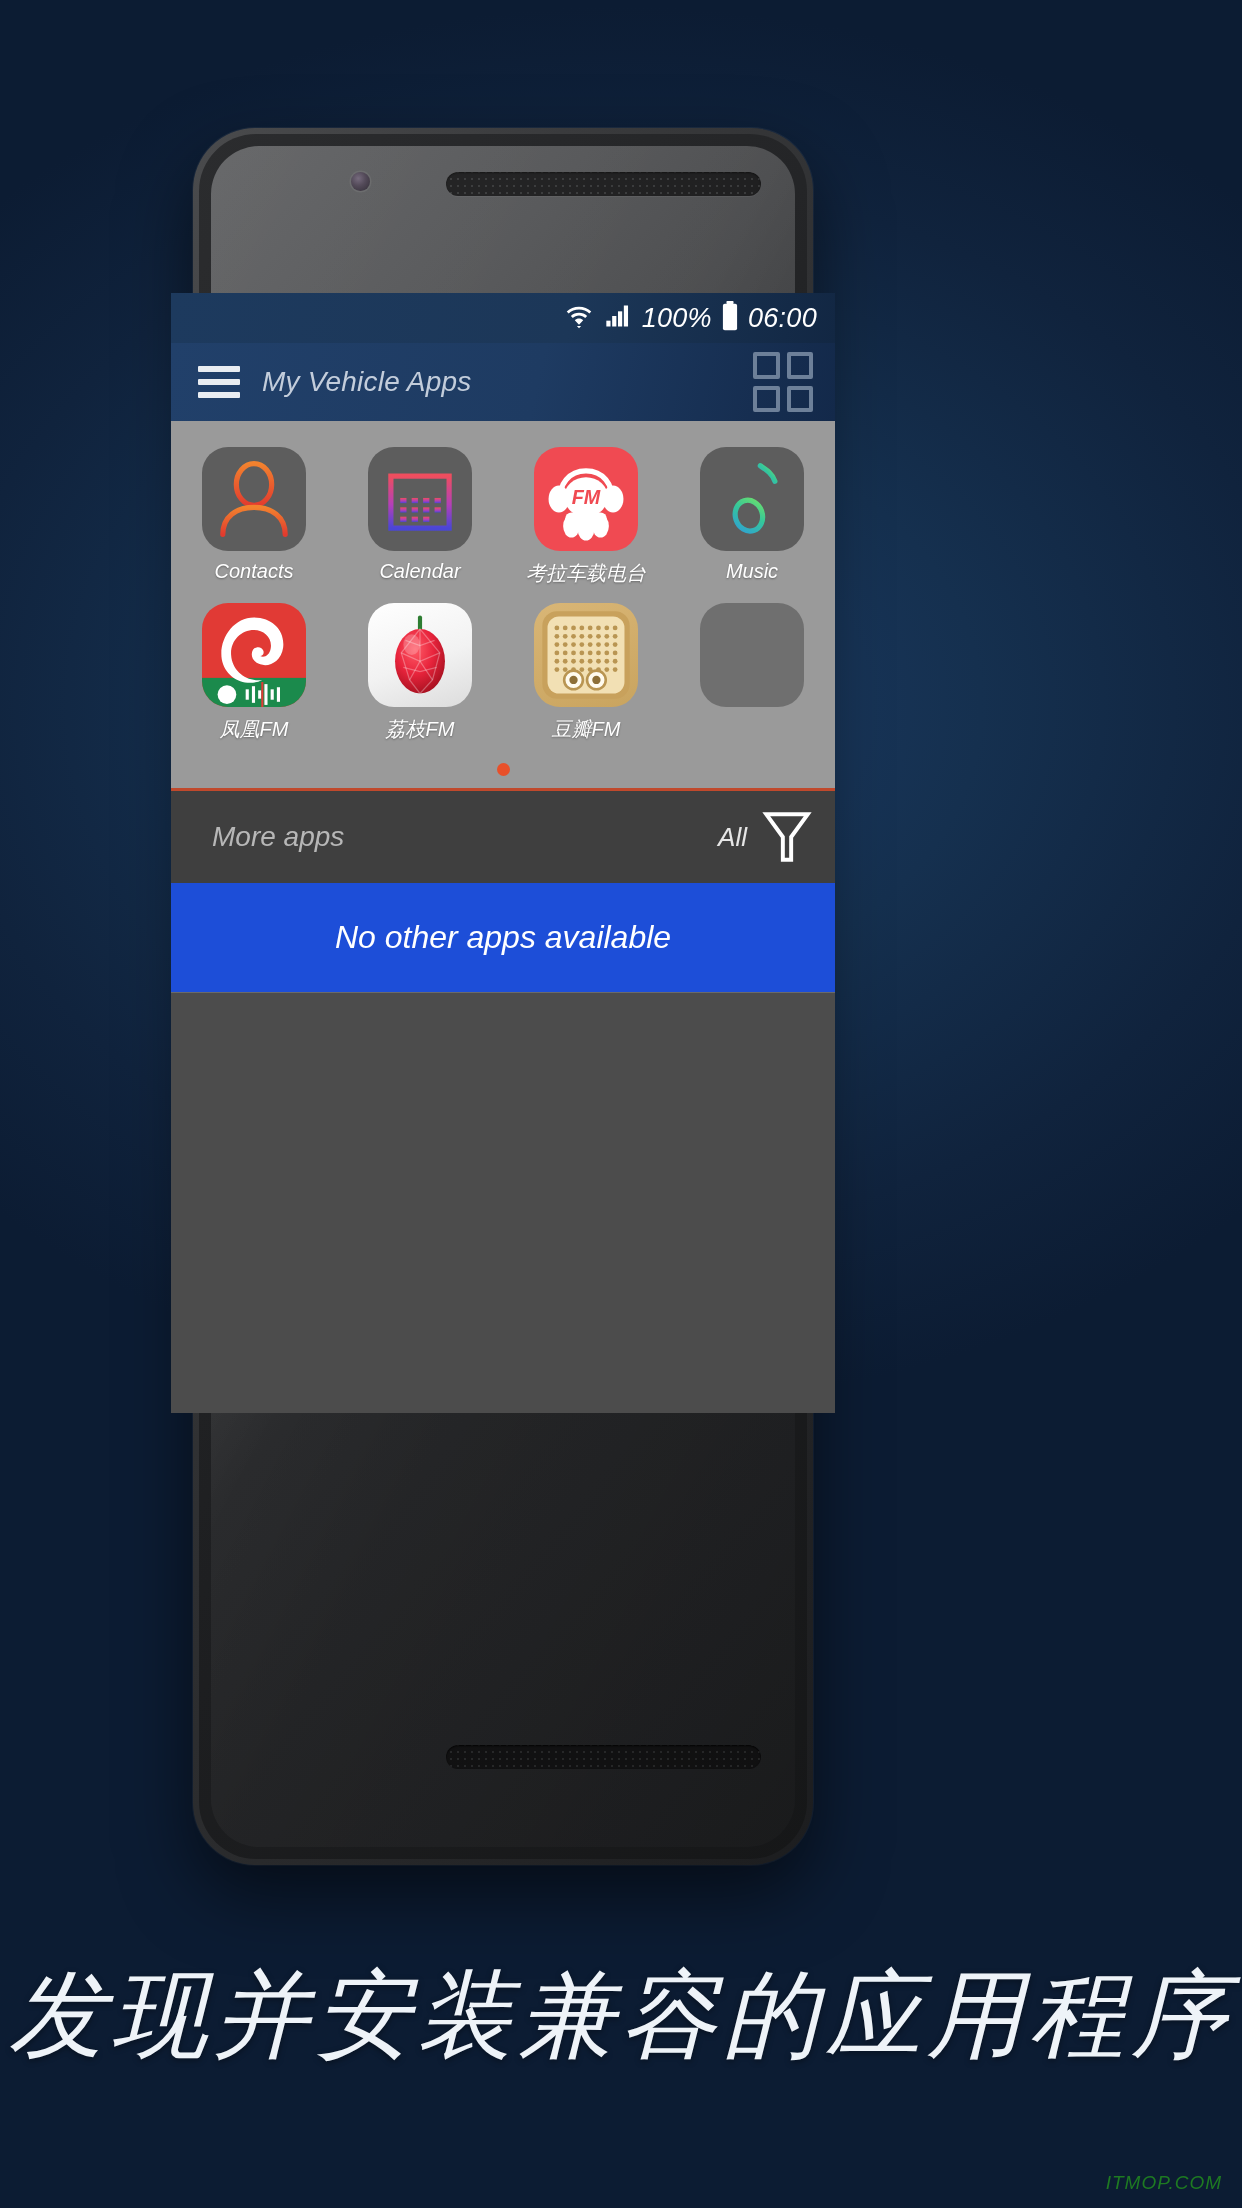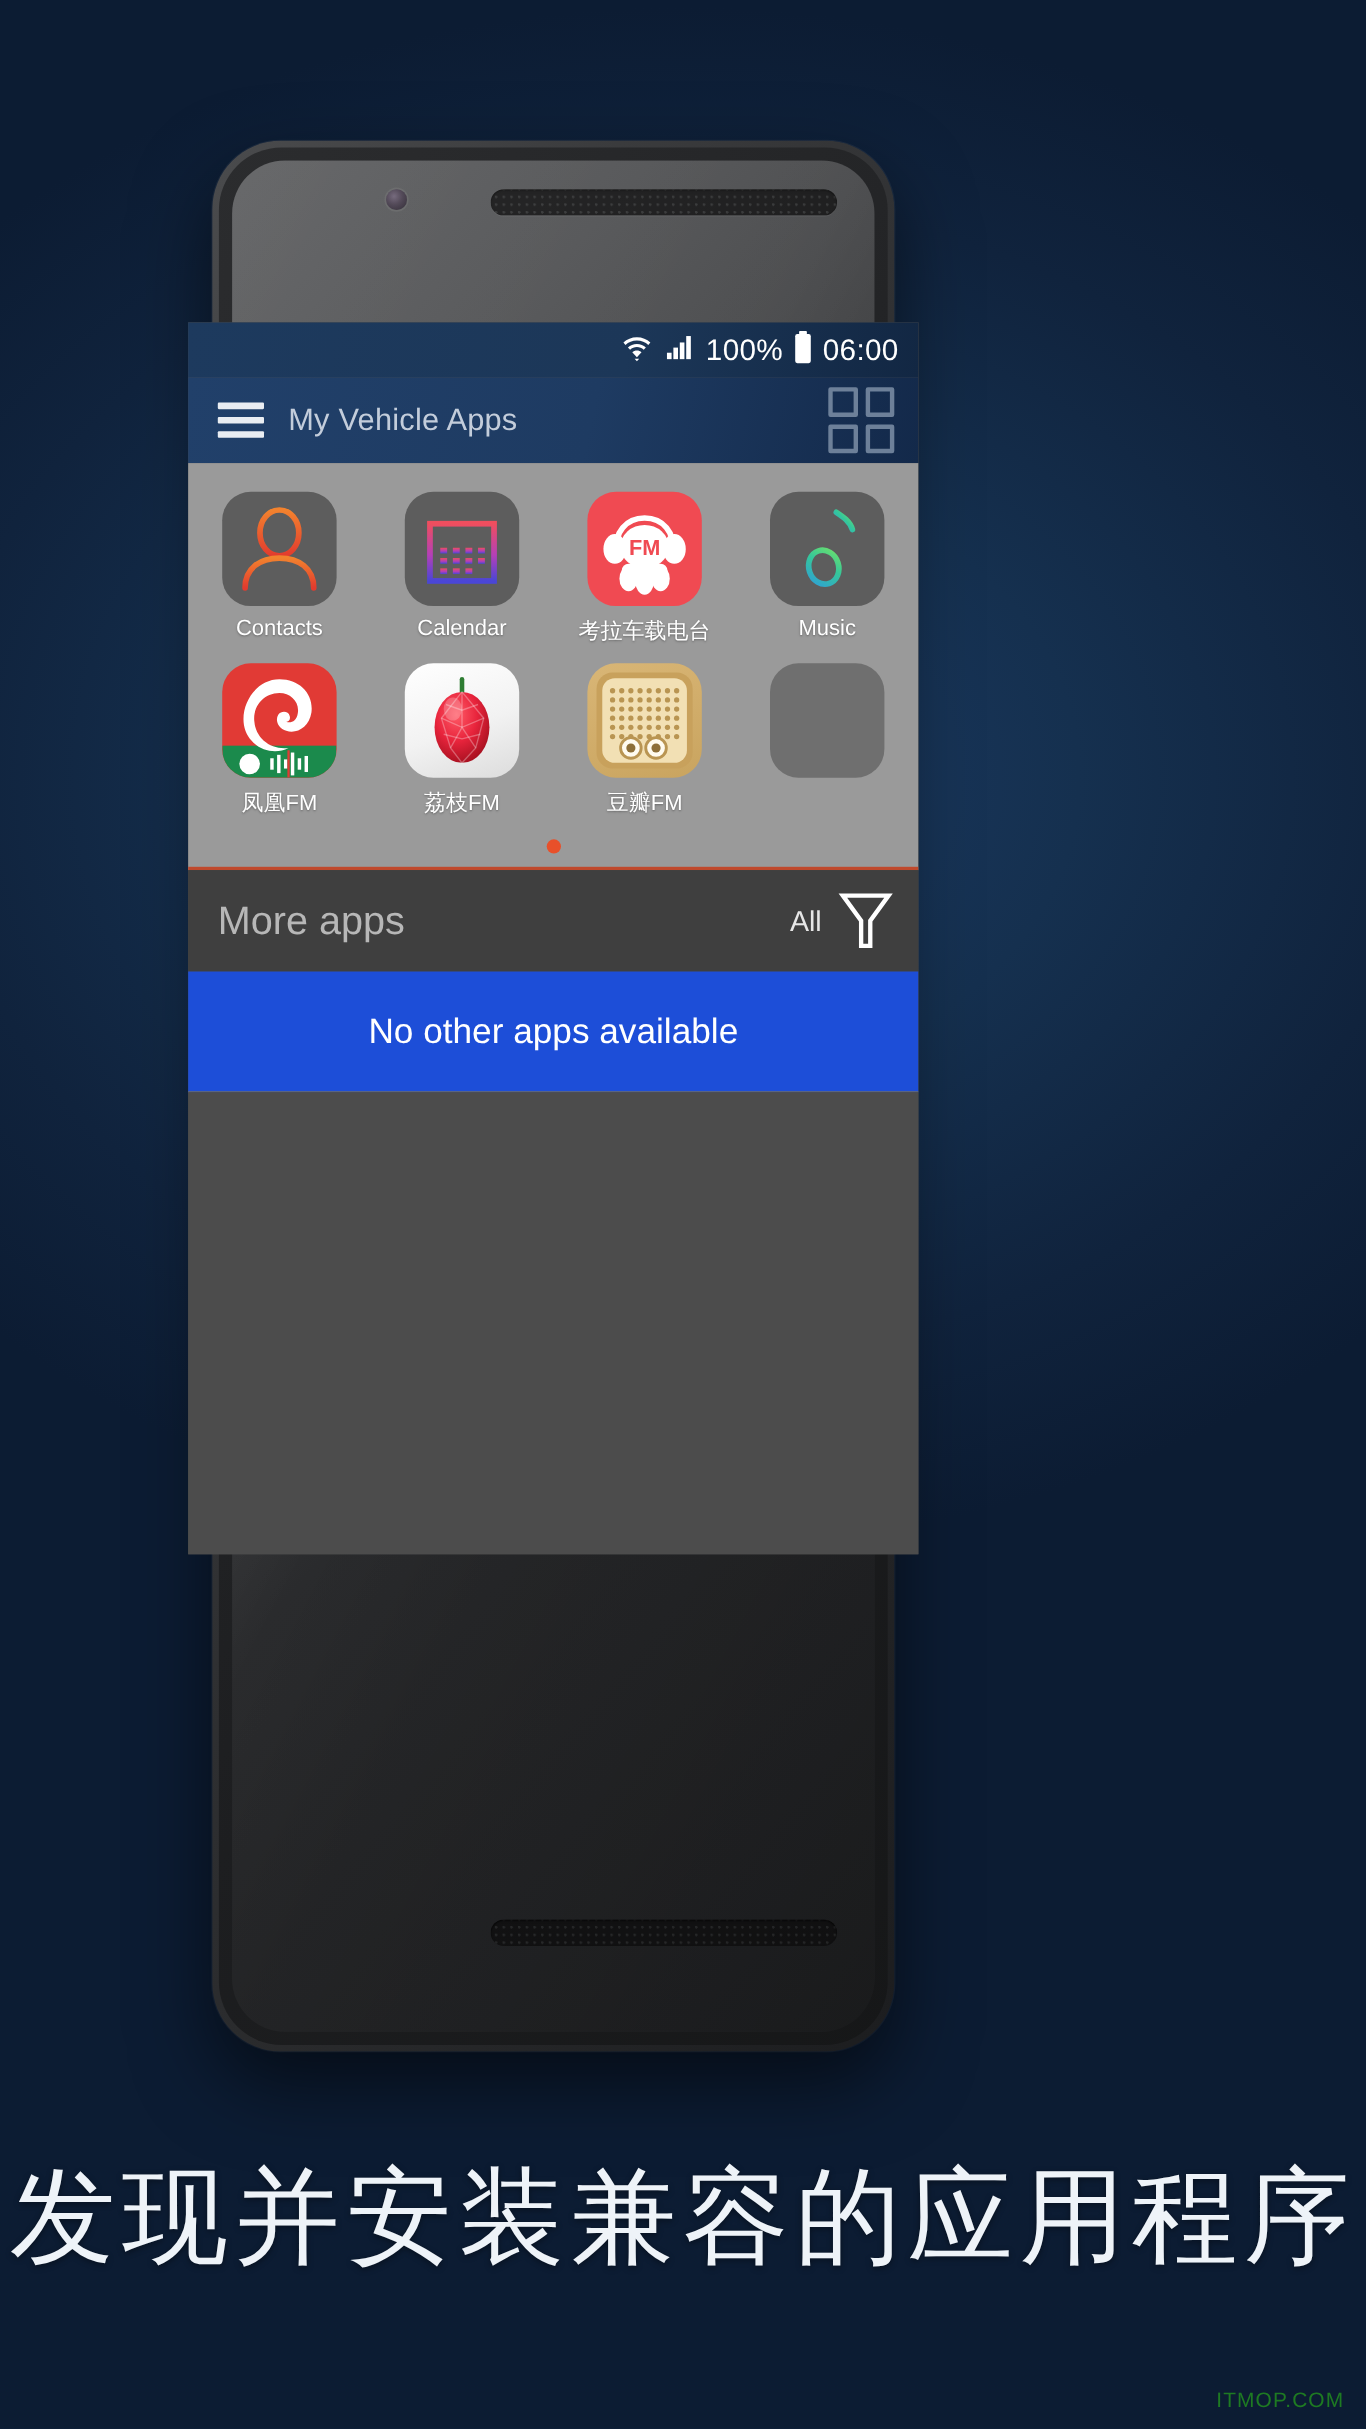--- a/index.html
+++ b/index.html
@@ -7,20 +7,21 @@
     width:1242px; height:2208px;
     background:#10243f;
     font-family:"Liberation Sans", sans-serif;
     overflow:hidden;
   }
   #stage {
     position:relative;
     width:1242px; height:2208px;
     background:
       radial-gradient(ellipse 900px 700px at 50% 32%, #1b3a63 0%, #15304f 40%, #10233d 75%, #0c1c33 100%);
+    font-style: italic;
   }
 
   
   #phone {
     position:absolute;
     left:193px; top:128px;
     width:620px; height:1737px;
     border-radius:62px;
     background:linear-gradient(118deg,#4a4b4d 0%,#3a3b3d 24%,#2e2f31 50%,#242527 78%,#1c1d1f 100%);
     box-shadow:0 30px 70px rgba(0,0,0,.55), 0 0 0 1px rgba(255,255,255,.06);
@@ -138,21 +139,21 @@
   .app-icon.placeholder { background:#6f6f6f; }
   .app-icon.grey { background:#5d5d5d; }
   #dots { display:flex; justify-content:center; gap:10px; padding:14px 0 12px 0; }
   #dots span { width:13px; height:13px; border-radius:50%; background:#e8502a; display:block; }
 
   
   #more-header {
     height:92px; background:#3f3f3f;
     display:flex; align-items:center; position:relative;
   }
-  #more-title { margin-left:27px; color:#b7b7b7; font-size:36px; }
+  #more-title { margin-left:41px; color:#b7b7b7; font-size:28px; }
   #filter-area { position:absolute; right:22px; top:50%; transform:translateY(-50%); display:flex; align-items:center; gap:14px; }
   #filter-label { color:#e6e6e6; font-size:26px; }
   #filter-icon { width:52px; height:54px; position:relative; }
 
   
   #empty-row {
     height:110px; background:#1d4ed8;
     display:flex; align-items:center; justify-content:center;
     border-bottom:1px solid #6a6a6a;
     text-align:center;

